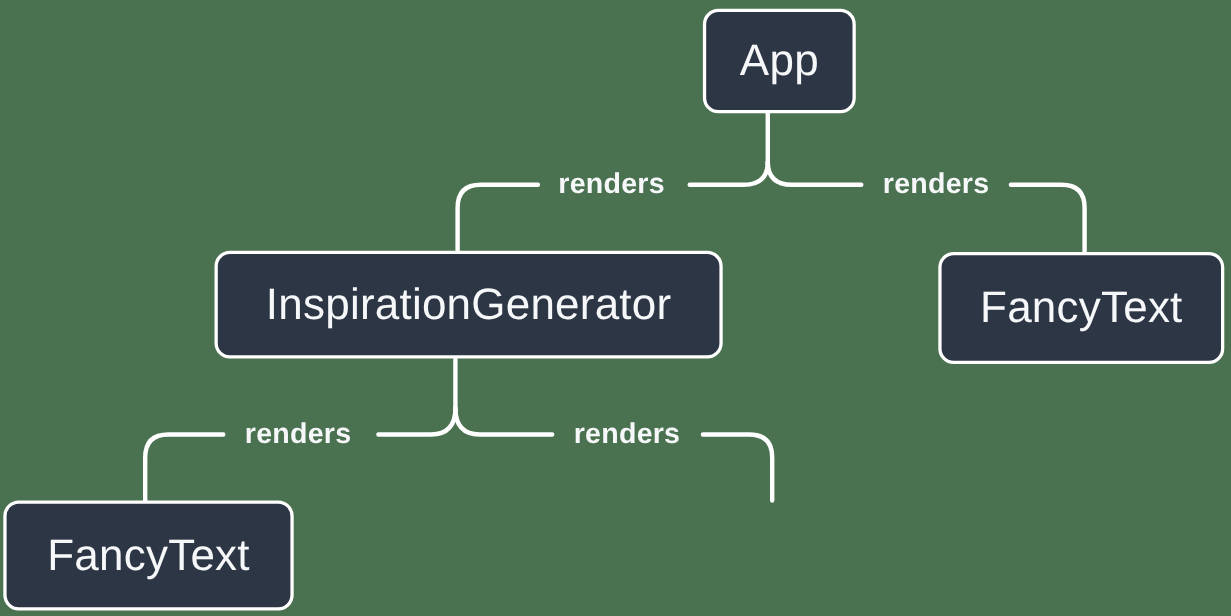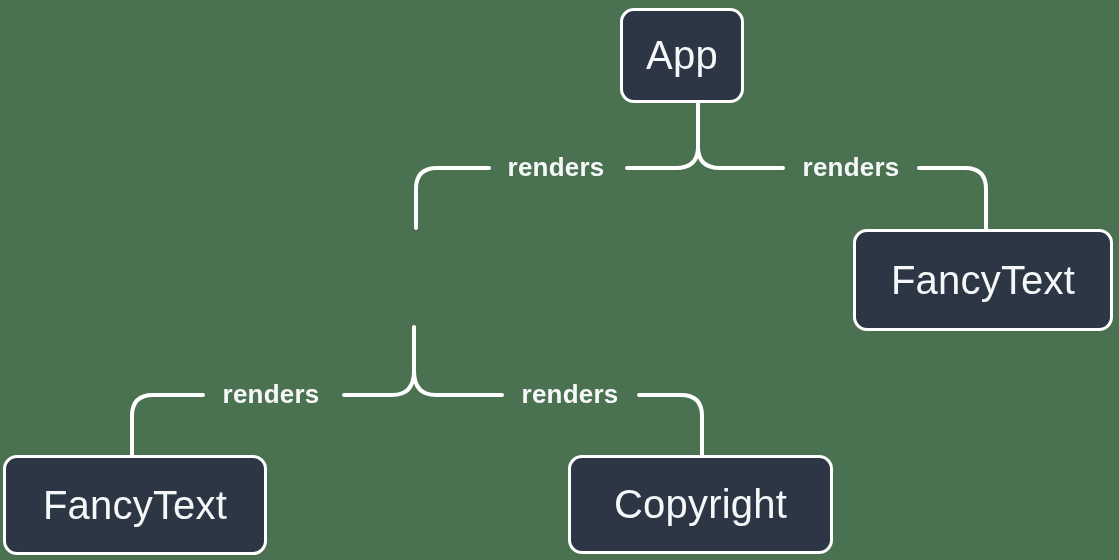--- a/index.html
+++ b/index.html
@@ -35,21 +35,21 @@
     background:var(--node-fill);
     border:3.5px solid var(--node-border);
     border-radius:14px;
     color:var(--text);
     display:flex;align-items:center;justify-content:center;
     font-size:40px;
     font-weight:400;
     letter-spacing:0.2px;
     white-space:nowrap;
   }
-  .node-app{left:620px;top:8px;width:124px;height:95px;}
+  .node-app{left:639px;top:8px;width:139px;height:95px;}
   .node-inspiration{left:195px;top:228px;width:462px;height:98px;}
   .node-fancy-right{left:853px;top:229px;width:260px;height:102px;}
   .node-fancy-left{left:3px;top:455px;width:264px;height:100px;}
   .node-copyright{left:568px;top:455px;width:265px;height:99px;}
   .edge-label{
     position:absolute;
     transform:translate(-50%,-50%);
     color:var(--text);
     font-size:26px;
     font-weight:700;
@@ -78,32 +78,32 @@
     <path class="edge-path" d="M414 371 Q414 395 392 395 L344 395"></path>
     <path class="edge-path" d="M414 371 Q414 395 436 395 L502 395"></path>
     <path class="edge-path" d="M203 395 L153 395 Q132 395 132 416 L132 455"></path>
     <path class="edge-path" d="M639 395 L681 395 Q702 395 702 416 L702 455"></path>
   </svg>
 
   <div class="node node-app">
     <span>App</span>
   </div>
 
+  <div class="node node-inspiration">
+    <span>InspirationGenerator</span>
+  </div>
 
   <div class="node node-fancy-right">
     <span>FancyText</span>
   </div>
 
   <div class="node node-fancy-left">
     <span>FancyText</span>
   </div>
 
-  <div class="node node-copyright">
-    <span>Copyright</span>
-  </div>
 
   <div class="edge-label edge-label-1">renders</div>
 
   <div class="edge-label edge-label-2">renders</div>
 
   <div class="edge-label edge-label-3">renders</div>
 
   <div class="edge-label edge-label-4">renders</div>
 
 </div>

